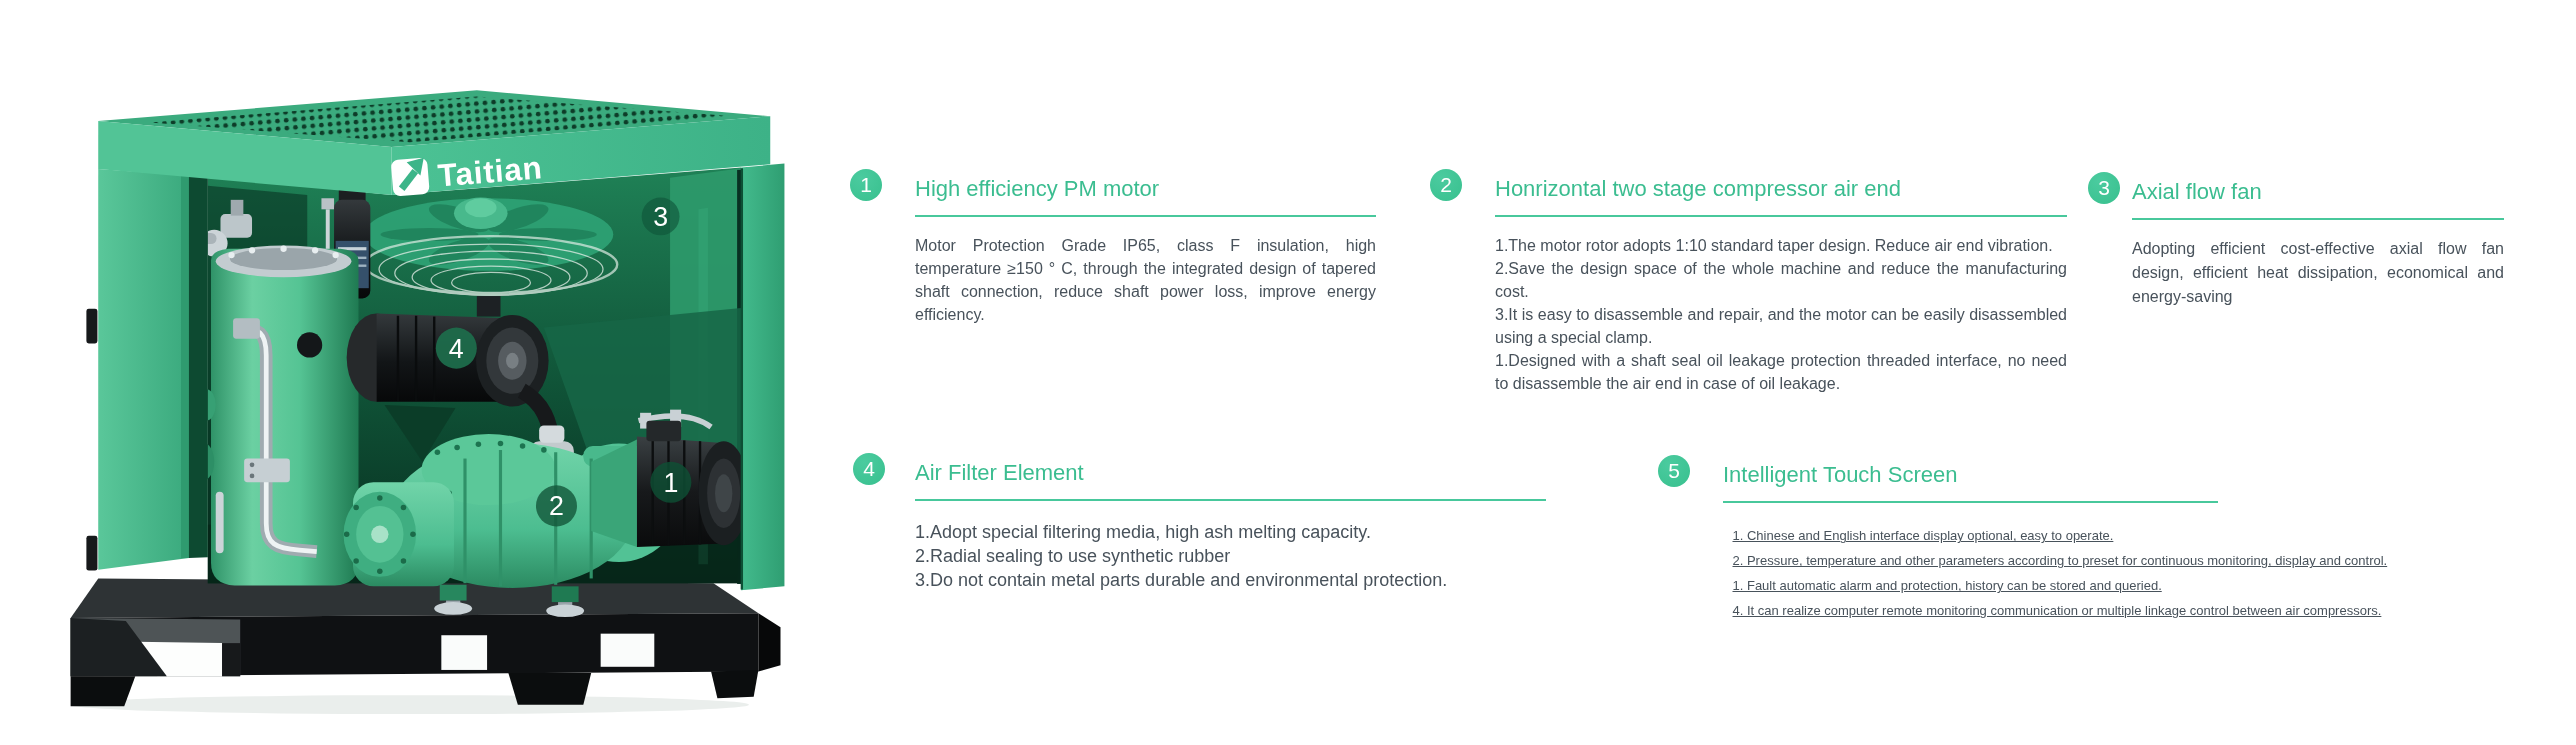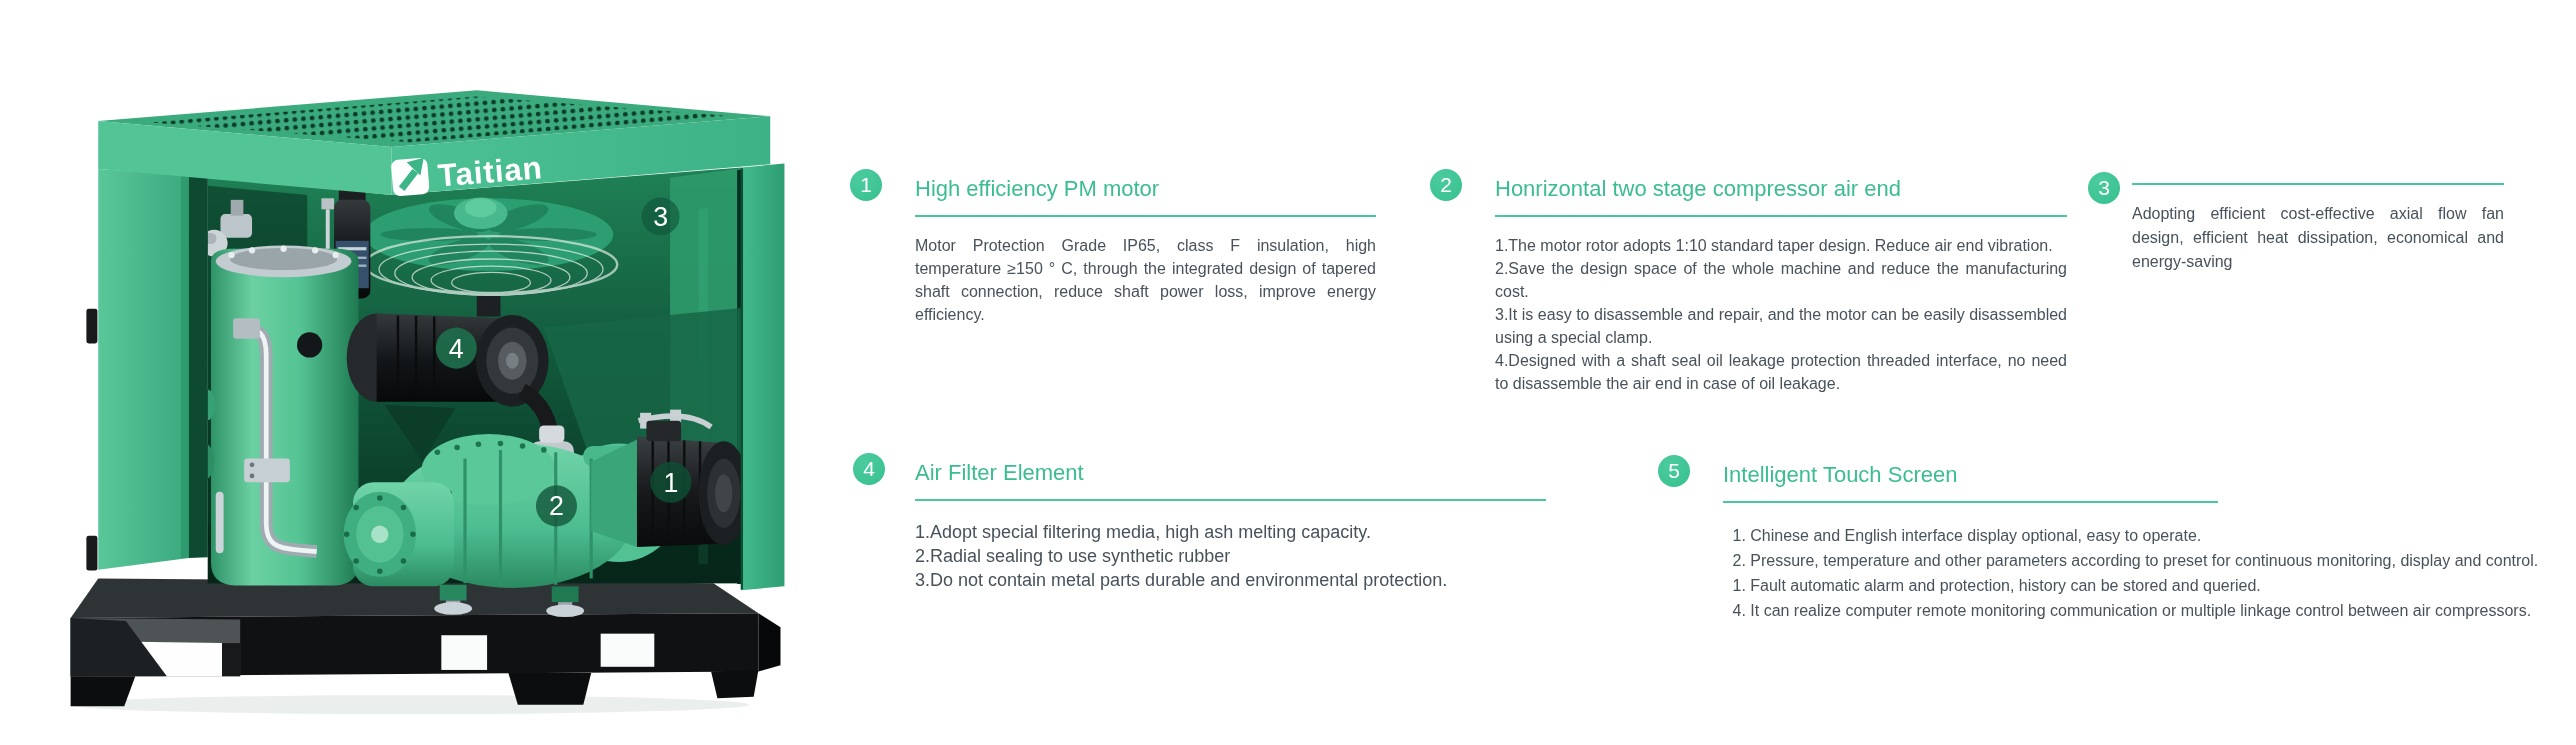--- a/index.html
+++ b/index.html
@@ -15,21 +15,21 @@
   .content{}
   .title{font-size:22px;line-height:27px;padding-top:8px;color:#3bbd90;white-space:nowrap;}
   .rule{height:1.6px;background:#48c89c;margin-top:13.4px;}
   .body{margin-top:17.3px;font-size:16px;line-height:23px;color:#48525b;}
   .body p{margin:0;}
   .just p{text-align:justify;hyphens:manual;}
   .sec2 .body{line-height:23px;}
   .sec3 .body{line-height:24px;}
   .sec4 .body{margin-top:19px;font-size:18px;line-height:24px;}
   .sec4 .body p{white-space:pre;}
-  .sec5 .body{margin-top:20.5px;font-size:16px;line-height:25px;padding-left:9.5px;}
+  .sec5 .body{margin-top:20.5px;font-size:13px;line-height:25px;padding-left:9.5px;text-decoration:underline;}
   .sec5 .body p{white-space:nowrap;}
 
   svg text{font-family:"Liberation Sans","DejaVu Sans",sans-serif;}
   .marker-num{font-size:34px;fill:#ffffff;}
   .logo-text{font-size:40px;font-weight:bold;fill:#ffffff;letter-spacing:1px;}
 </style>
 </head>
 <body>
 
 <div class="stage">
@@ -297,28 +297,29 @@
 
   <div class="section sec2 just" style="left:1430px;top:167px;width:599px;">
     <span class="badge">2</span>
     <div class="content" style="margin-left:65px;">
       <div class="title">Honrizontal two stage compressor air end</div>
       <div class="rule" style="width:572px;"></div>
       <div class="body" style="width:572px;">
         <p>1.The motor rotor adopts 1:10 standard taper design. Reduce air end vibration.</p>
         <p>2.Save the design space of the whole machine and reduce the manufactur­ing cost.</p>
         <p>3.It is easy to disassemble and repair, and the motor can be easily disassembled using a special clamp.</p>
-        <p>4.Designed with a shaft seal oil leakage protection threaded interface, no need to disassemble the air end in case of oil leakage.</p>
+        <p>1.Designed with a shaft seal oil leakage protection threaded interface, no need to disassemble the air end in case of oil leakage.</p>
       </div>
     </div>
   </div>
 
   <div class="section sec3 just" style="left:2088px;top:170px;width:442px;">
     <span class="badge">3</span>
     <div class="content" style="margin-left:44px;">
+      <div class="title">Axial flow fan</div>
       <div class="rule" style="width:372px;"></div>
       <div class="body" style="width:372px;">
         <p>Adopting efficient cost-effective axial flow fan design, efficient heat dissipation, economical and energy-saving</p>
       </div>
     </div>
   </div>
 
   <div class="section sec4" style="left:853px;top:451px;width:749px;">
     <span class="badge">4</span>
     <div class="content" style="margin-left:62px;">

